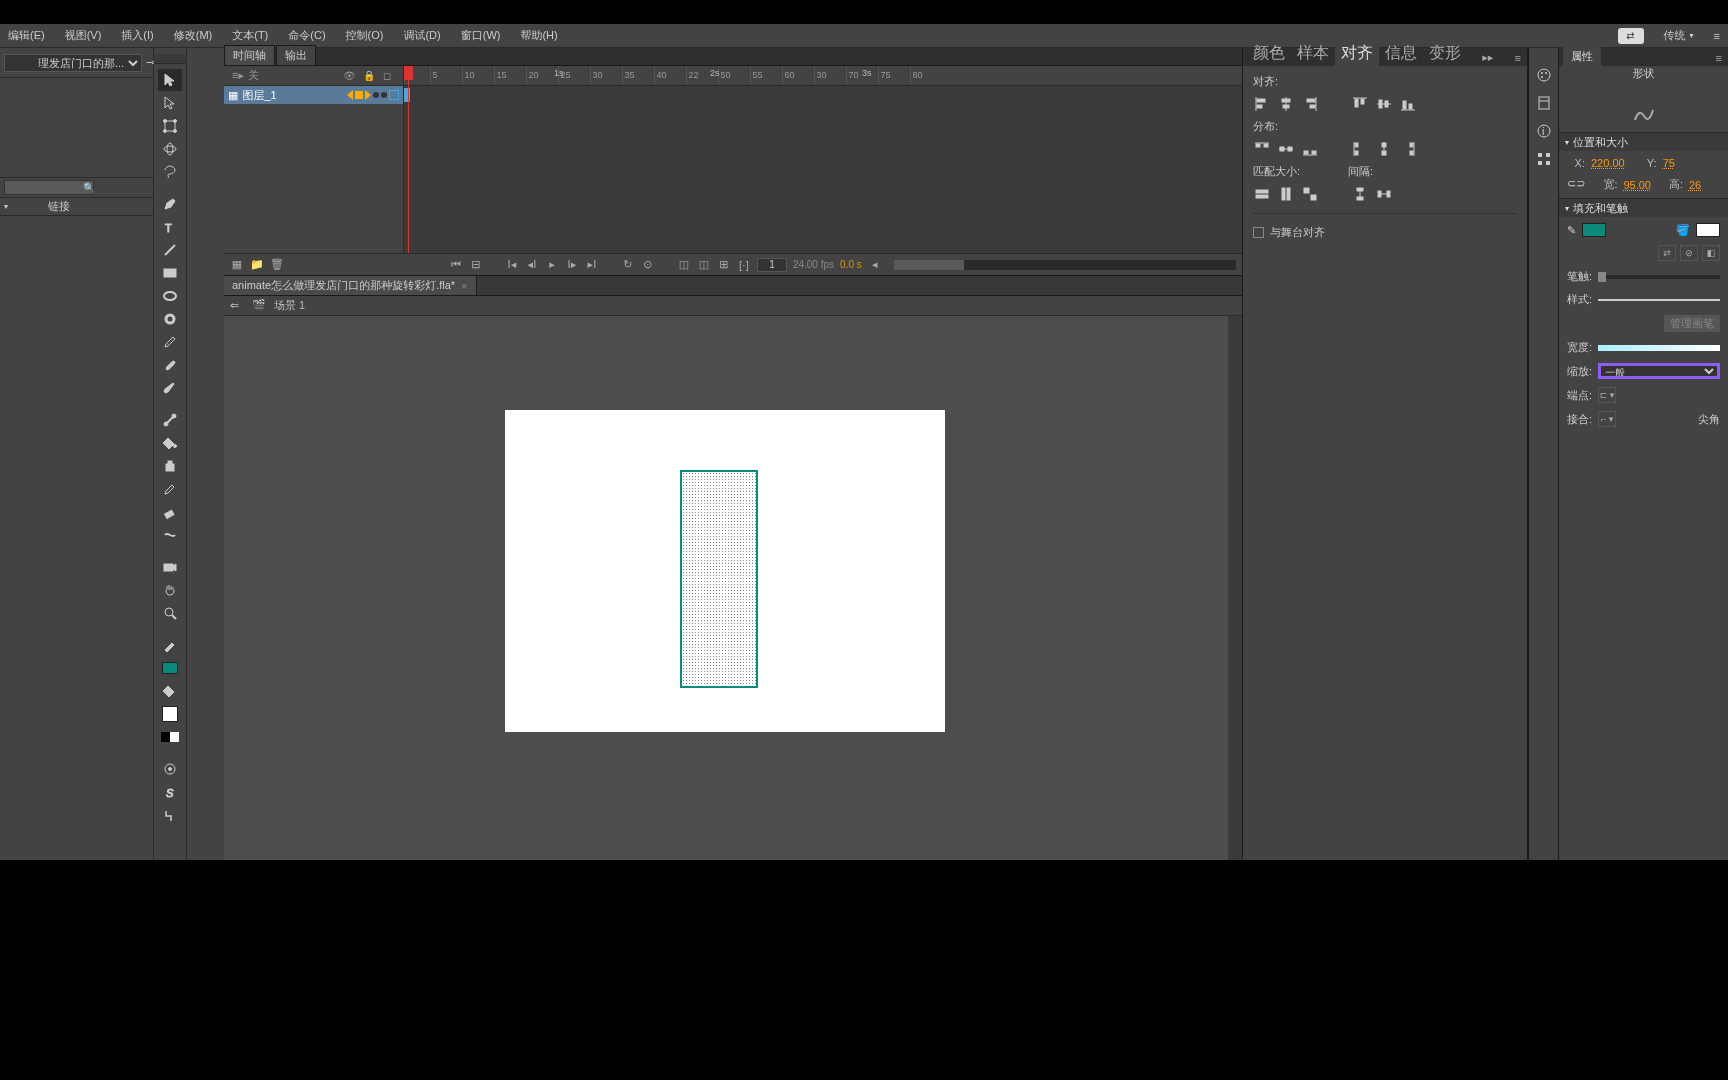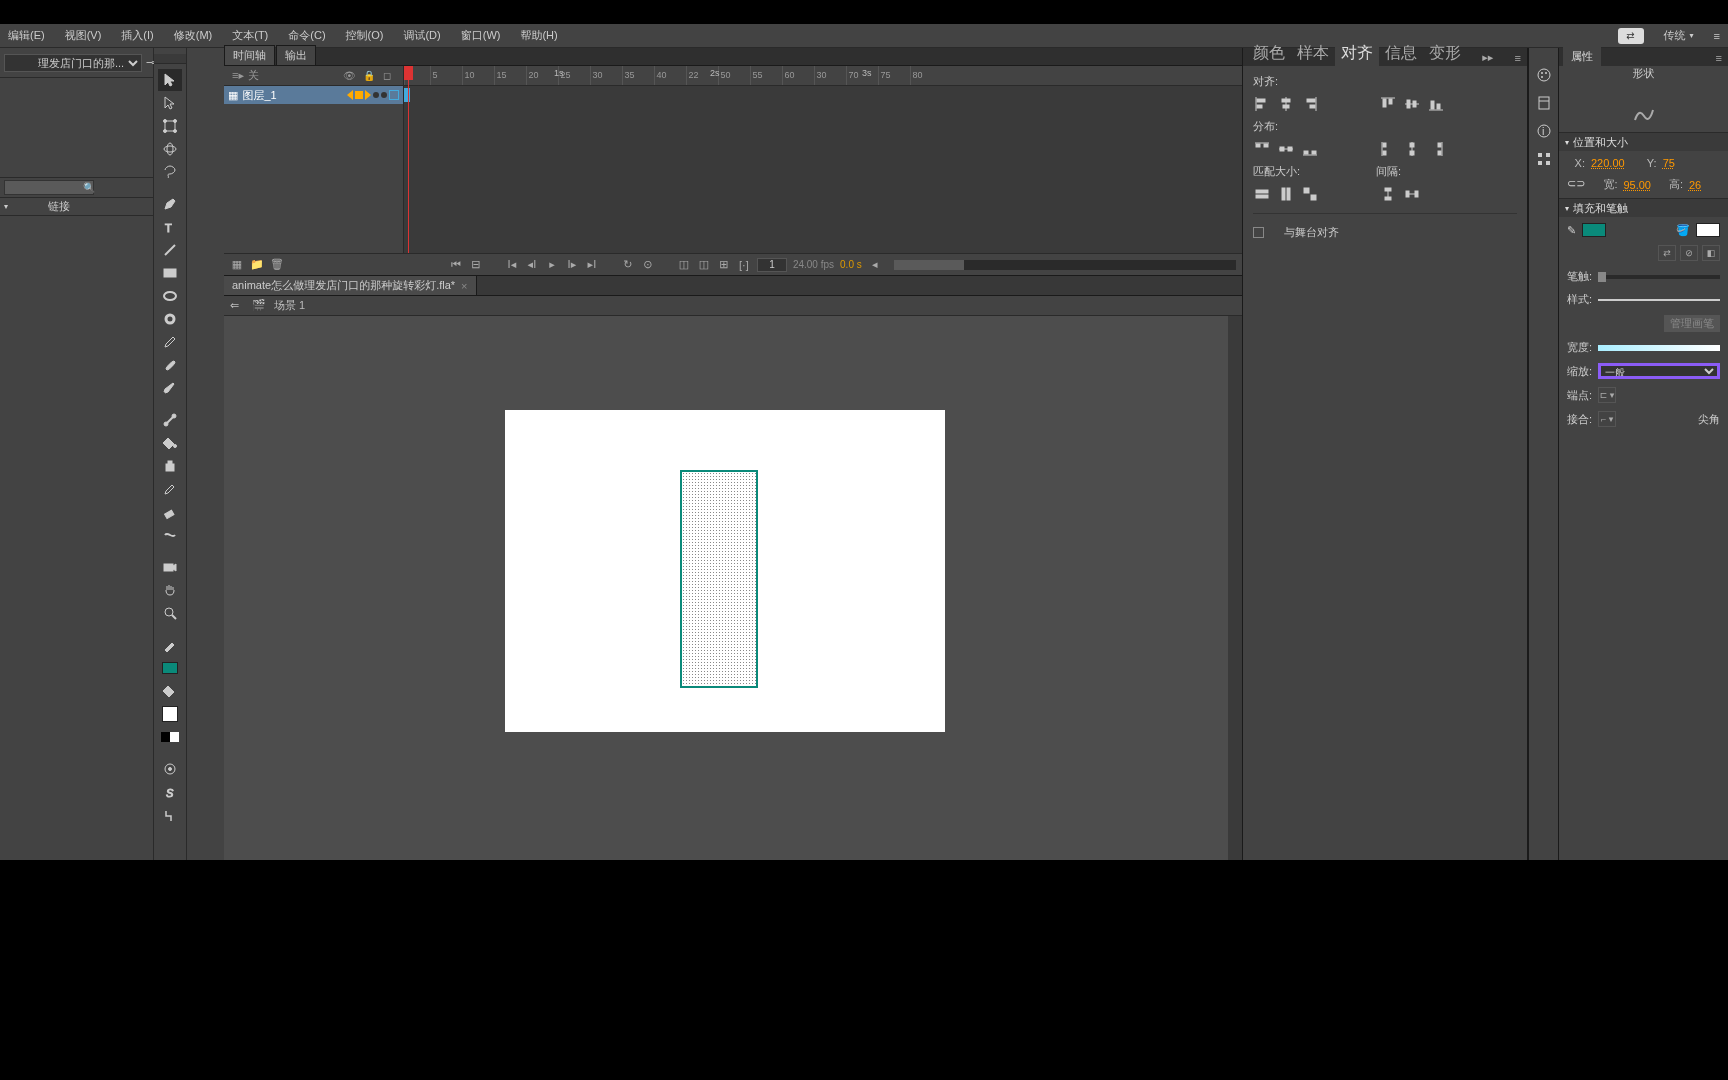--- a/index.html
+++ b/index.html
@@ -98,21 +98,21 @@
 .shape { position:absolute; border:2px solid #0a8a7a; background-image: radial-gradient(#888 0.5px, transparent 0.5px); background-size:3px 3px;}
 
 
 .align-col { width: 286px; background:#434343; border-left:1px solid #1a1a1a; border-right:1px solid #1a1a1a; display:flex; flex-direction:column;}
 .align-tabs { height:18px; background:#2f2f2f; display:flex; align-items:flex-end; padding-left:4px;}
 .align-tabs .tab { padding:2px 6px; color:#aaa; font-size:16px;}
 .align-tabs .tab.active { background:#434343; color:#ddd;}
 .align-tabs .menuico { margin-left:auto; padding:2px 6px; color:#aaa;}
 .align-body { padding:8px 10px; display:flex; flex-direction:column; gap:6px;}
 .align-body .label { color:#ccc; font-size:11px;}
-.align-body .row { display:flex; gap:20px; align-items:center;}
+.align-body .row { display:flex; gap:6px; align-items:center;}
 .align-body .group { display:flex; gap:6px;}
 .abtn { width:18px; height:18px; display:flex; align-items:center; justify-content:center; cursor:pointer; color:#ccc;}
 .abtn svg { width:16px; height:16px; fill:none; stroke:#ccc; stroke-width:1;}
 .align-body .chk { width:11px; height:11px; border:1px solid #888; display:inline-block;}
 .align-spacer { flex:1; }
 .align-resize { height:10px; border-top:1px solid #2a2a2a; background:#3a3a3a; text-align:center; color:#666; font-size:8px;}
 
 
 .right-strip { width:30px; background:#434343; border-left:1px solid #1a1a1a; display:flex; flex-direction:column; align-items:center; padding-top:18px; gap:10px;}
 .right-strip .ico { width:18px; height:18px; display:flex; align-items:center; justify-content:center; color:#ccc;}

